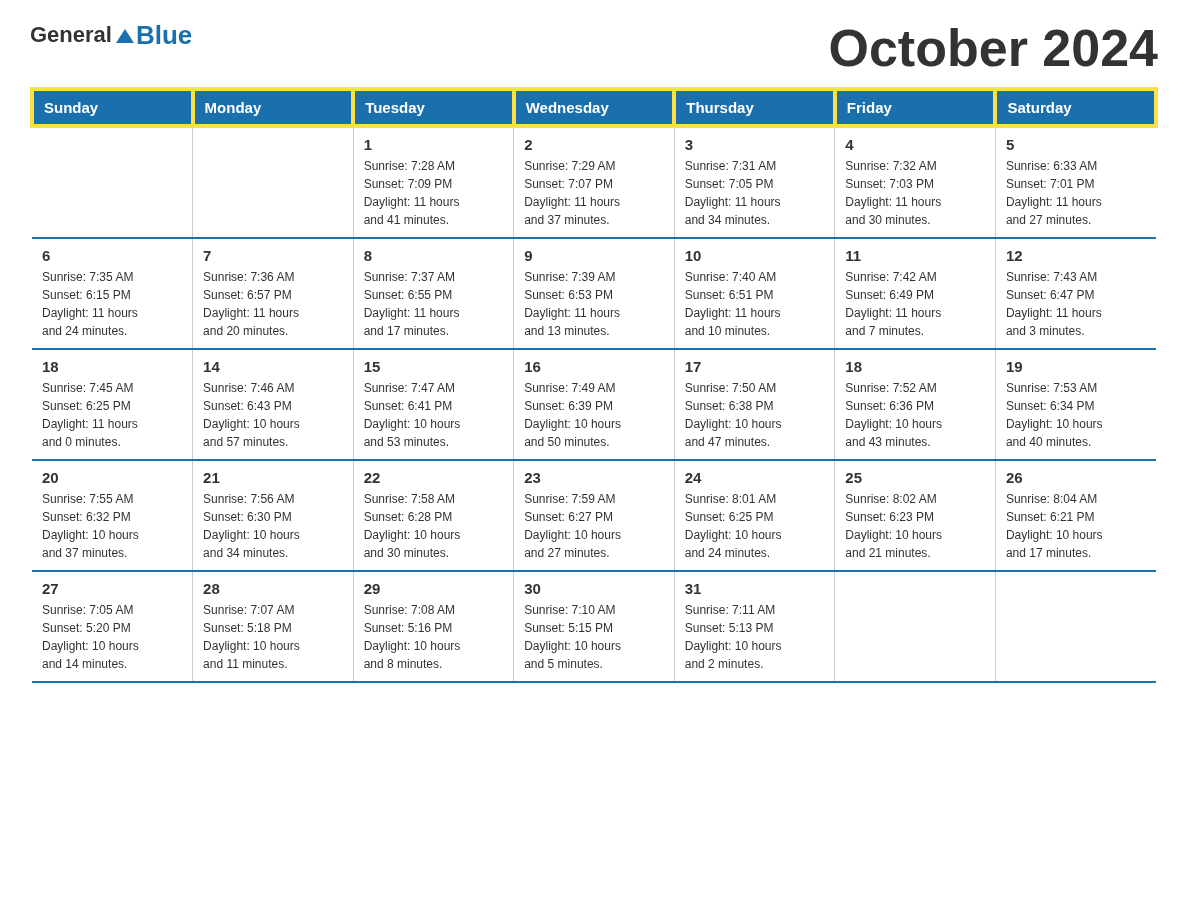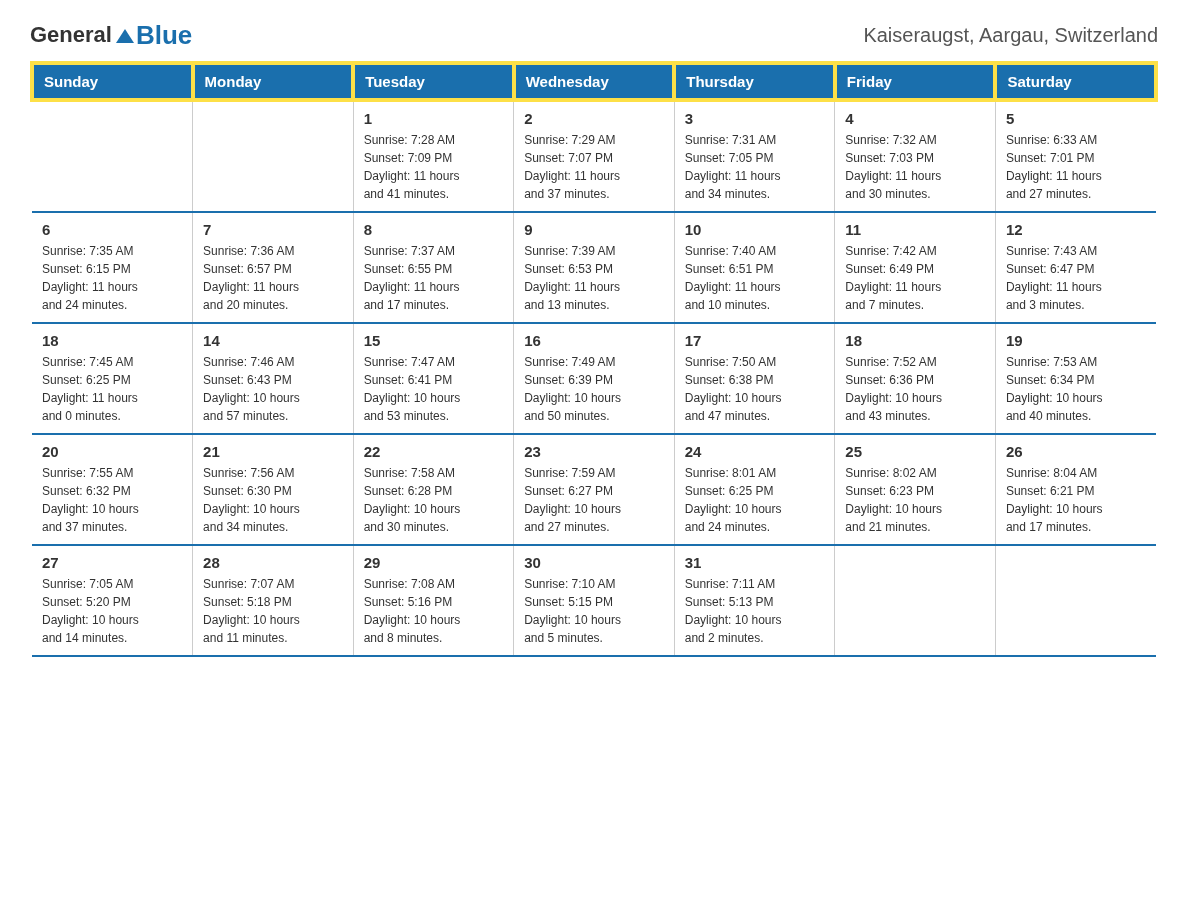--- a/index.html
+++ b/index.html
@@ -100,21 +100,21 @@
       <div style="display:flex; align-items:center;">
         <span class="logo-text-general">General</span>
         <svg width="22" height="22" viewBox="0 0 22 22" style="margin-left:2px; margin-top:0px;">
           <polygon points="11,4 20,18 2,18" fill="#1a6fad"></polygon>
         </svg>
       </div>
       <span class="logo-text-blue">Blue</span>
     </div>
   </div>
   <div class="title-area">
-    <div class="location">Kaiseraugst, Aargau, Switzerland</div>
+    <div class="month-title">October 2024</div>
   </div>
 </div>
 
 <table>
   <thead>
     <tr>
       <th>Sunday</th>
       <th>Monday</th>
       <th>Tuesday</th>
       <th>Wednesday</th>

